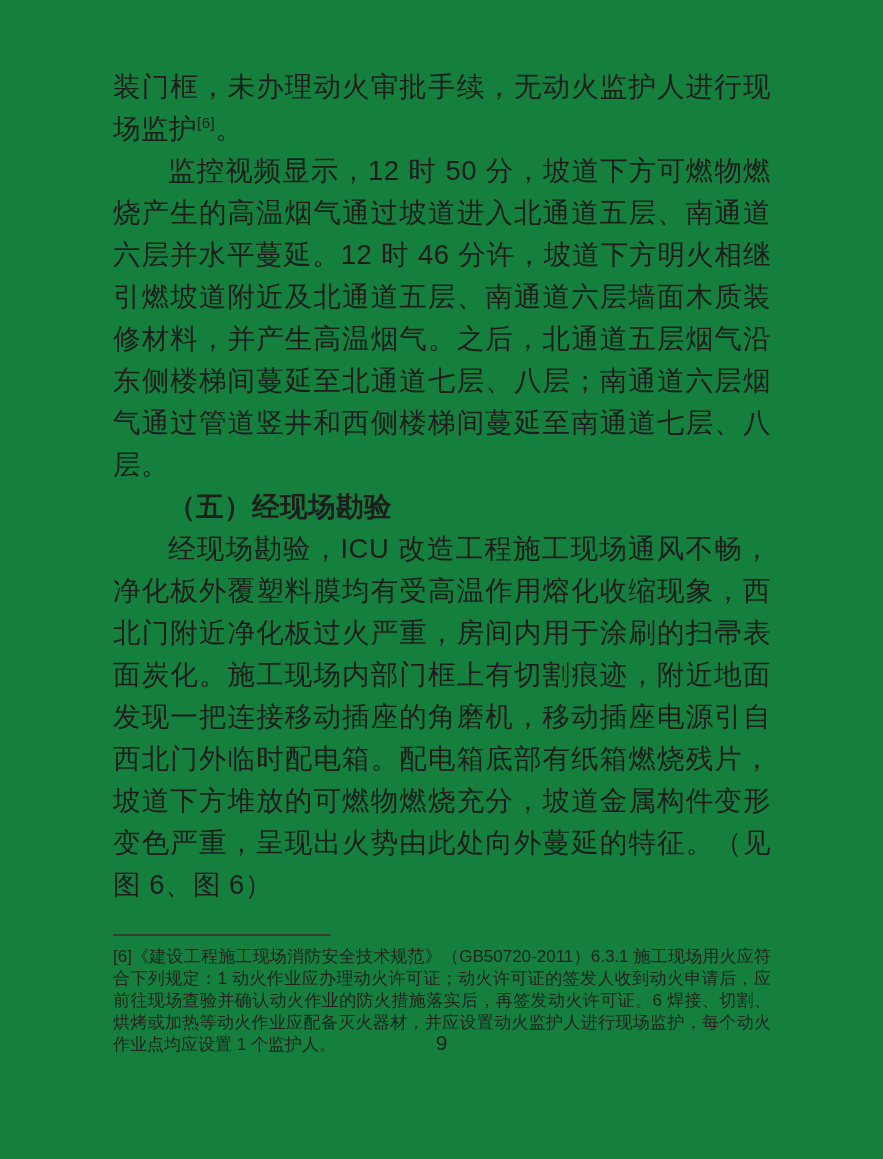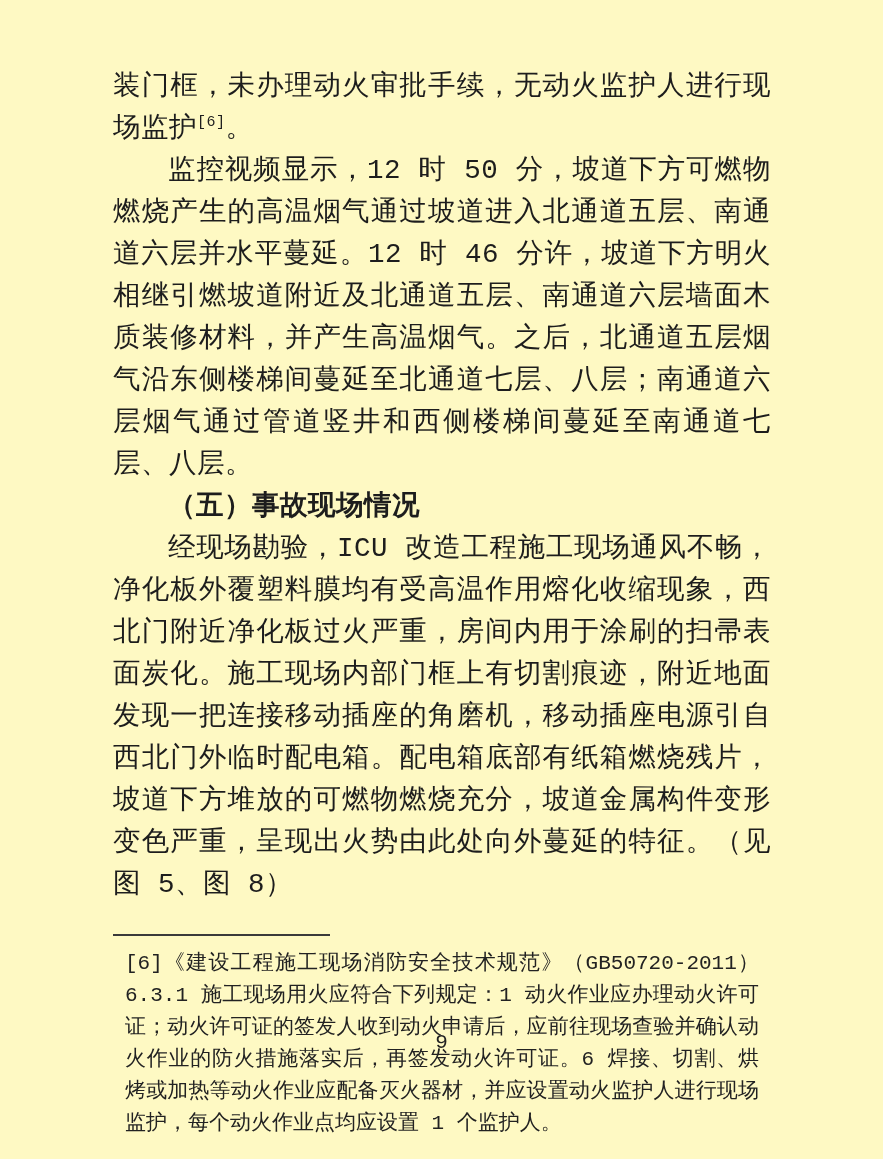--- a/index.html
+++ b/index.html
@@ -4,23 +4,23 @@
 <style>
   html, body {
     margin: 0;
     padding: 0;
     background: #ffffff;
   }
   .page {
     position: relative;
     width: 883px;
     height: 1159px;
-    background: #fef9c3;
+    background: #15803d;
     overflow: hidden;
-    font-family: Liberation Mono, monospace;
+    font-family: Liberation Sans, sans-serif;
   }
   .content {
     position: absolute;
     left: 113px;
     top: 66px;
     width: 658px;
     color: #1d1d1d;
   }
   .para {
     margin: 0;
@@ -47,24 +47,24 @@
     width: 658px;
     color: #222222;
   }
   .fn-sep {
     width: 217px;
     height: 0;
     border-top: 2px solid #3a3a3a;
     margin: 0 0 10px 0;
   }
   .fn-body {
-    font-size: 21px;
-    line-height: 32px;
+    font-size: 17px;
+    line-height: 22px;
     text-align: justify;
-    margin: 12px;
+    margin: 0;
   }
   .page-number {
     position: absolute;
     top: 1031px;
     left: 0;
     width: 100%;
     text-align: center;
     font-size: 21px;
     color: #222222;
   }
@@ -74,23 +74,23 @@
 
 <div class="page">
 
   <div class="content">
 
     <p class="para"><span>装门框，未办理动火审批手续，无动火监护人进行现场监护</span><sup class="fn-ref">[6]</sup><span>。</span></p>
 
 
     <p class="para indent">监控视频显示，12 时 50 分，坡道下方可燃物燃烧产生的高温烟气通过坡道进入北通道五层、南通道六层并水平蔓延。12 时 46 分许，坡道下方明火相继引燃坡道附近及北通道五层、南通道六层墙面木质装修材料，并产生高温烟气。之后，北通道五层烟气沿东侧楼梯间蔓延至北通道七层、八层；南通道六层烟气通过管道竖井和西侧楼梯间蔓延至南通道七层、八层。</p>
 
-    <p class="para indent heading">（五）事故现场情况</p>
+    <p class="para indent heading">（五）经现场勘验</p>
 
-    <p class="para indent">经现场勘验，ICU 改造工程施工现场通风不畅，净化板外覆塑料膜均有受高温作用熔化收缩现象，西北门附近净化板过火严重，房间内用于涂刷的扫帚表面炭化。施工现场内部门框上有切割痕迹，附近地面发现一把连接移动插座的角磨机，移动插座电源引自西北门外临时配电箱。配电箱底部有纸箱燃烧残片，坡道下方堆放的可燃物燃烧充分，坡道金属构件变形变色严重，呈现出火势由此处向外蔓延的特征。（见图 5、图 8）</p>
+    <p class="para indent">经现场勘验，ICU 改造工程施工现场通风不畅，净化板外覆塑料膜均有受高温作用熔化收缩现象，西北门附近净化板过火严重，房间内用于涂刷的扫帚表面炭化。施工现场内部门框上有切割痕迹，附近地面发现一把连接移动插座的角磨机，移动插座电源引自西北门外临时配电箱。配电箱底部有纸箱燃烧残片，坡道下方堆放的可燃物燃烧充分，坡道金属构件变形变色严重，呈现出火势由此处向外蔓延的特征。（见图 6、图 6）</p>
 
   </div>
 
   <div class="footnote">
     <div class="fn-sep"></div>
     <p class="fn-body"><span>[6]</span><span>《建设工程施工现场消防安全技术规范》（GB50720-2011）6.3.1 施工现场用火应符合下列规定：1 动火作业应办理动火许可证；动火许可证的签发人收到动火申请后，应前往现场查验并确认动火作业的防火措施落实后，再签发动火许可证。6 焊接、切割、烘烤或加热等动火作业应配备灭火器材，并应设置动火监护人进行现场监护，每个动火作业点均应设置 1 个监护人。</span></p>
   </div>
 
   <div class="page-number">9</div>
 

